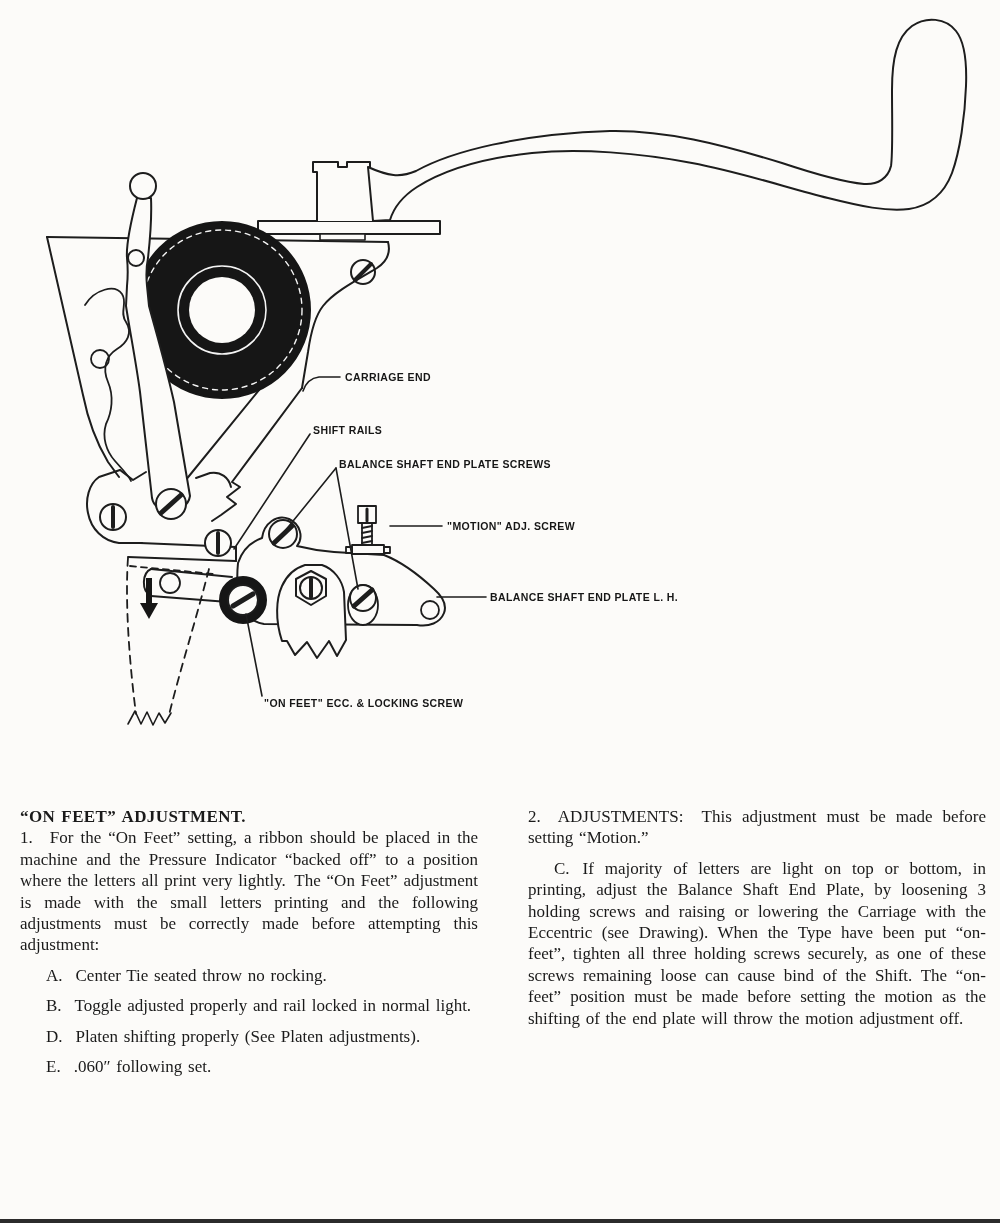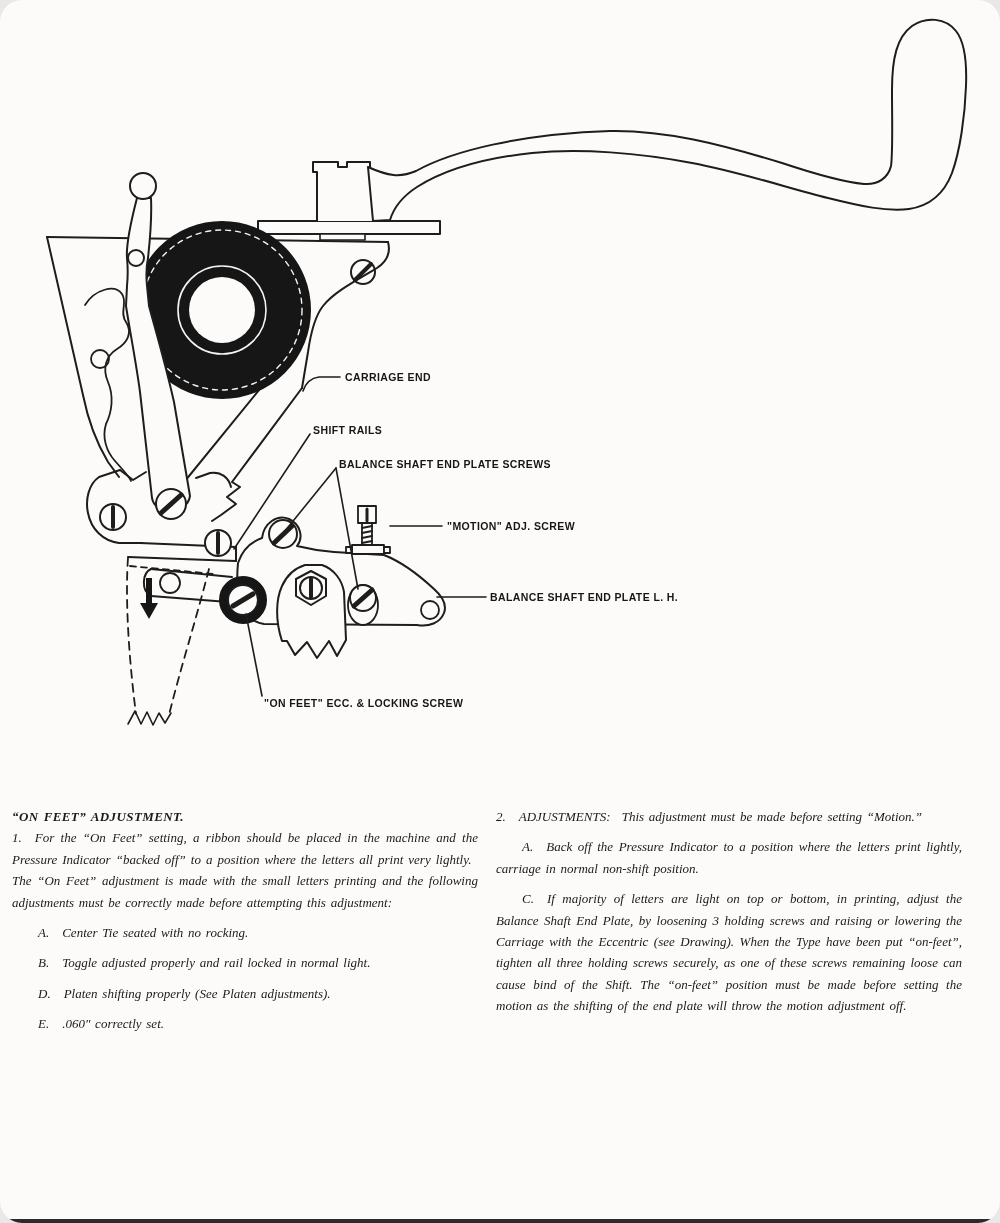--- a/index.html
+++ b/index.html
@@ -1,25 +1,25 @@
 <!DOCTYPE html>
 <html><head>
 <meta charset="utf-8">
 <style>
   html,body{margin:0;padding:0;background:#e8e8e8;}
   #page{
     position:relative;width:1000px;height:1223px;margin:0 auto;
     background:#fcfbf9;overflow:hidden;
-    font-family:"Liberation Serif","DejaVu Serif",serif;color:#1a1a1a;border-radius:22px;
+    font-family:"Liberation Serif","DejaVu Serif",serif;color:#1a1a1a;
   }
   #diagram{position:absolute;left:0;top:0;}
   .col{position:absolute;top:806px;width:466px;text-align:justify;}
   #col-left{left:12px;}
-  #col-right{left:496px;}
-  .col p{margin:0 0 0 0;font-size:13px;line-height:21.4px;word-spacing:1.5px;font-style:italic;}
+  #col-right{left:520px;}
+  .col p{margin:0 0 0 8px;font-size:17px;line-height:21.4px;word-spacing:1.5px;}
   .heading{font-size:20px;font-weight:bold;letter-spacing:.4px;margin:0 0 13px 0;}
   .para{margin-top:0;}
   .item{text-indent:26px;margin-top:9px !important;}
   .letter{margin-right:13px;}
   svg text{font-family:"Liberation Sans","DejaVu Sans",sans-serif;font-size:10.5px;font-weight:700;letter-spacing:.4px;fill:#161616;}
   #bottom-rule{position:absolute;left:0;bottom:0;width:1000px;height:4px;background:#2b2b2b;}
 </style>
 </head>
 <body>
 
@@ -170,26 +170,25 @@
     <text x="313" y="434" stroke="none" fill="#161616">SHIFT RAILS</text>
     <text x="339" y="468" stroke="none" fill="#161616">BALANCE SHAFT END PLATE SCREWS</text>
     <text x="447" y="530" stroke="none" fill="#161616">"MOTION" ADJ. SCREW</text>
     <text x="490" y="601" stroke="none" fill="#161616">BALANCE SHAFT END PLATE L. H.</text>
     <text x="264" y="707" stroke="none" fill="#161616">"ON FEET" ECC. &amp; LOCKING SCREW</text>
   </svg>
 
   <div class="col" id="col-left">
     <p class="heading">“ON FEET” ADJUSTMENT.</p>
     <p class="para">1.  For the “On Feet” setting, a ribbon should be placed in the machine and the Pressure Indicator “backed off” to a position where the letters all print very lightly. The “On Feet” adjustment is made with the small letters printing and the following adjustments must be correctly made before attempting this adjustment:</p>
-    <p class="item"><span class="letter">A.</span><span>Center Tie seated with no rocking.</span></p>
+    <p class="item"><span class="letter">A.</span><span>Center Tie seated throw no rocking.</span></p>
     <p class="item"><span class="letter">B.</span><span>Toggle adjusted properly and rail locked in normal light.</span></p>
     <p class="item"><span class="letter">D.</span><span>Platen shifting properly (See Platen adjustments).</span></p>
-    <p class="item"><span class="letter">E.</span><span>.060″ correctly set.</span></p>
+    <p class="item"><span class="letter">E.</span><span>.060″ following set.</span></p>
   </div>
 
   <div class="col" id="col-right">
     <p class="para">2.  ADJUSTMENTS:  This adjustment must be made before setting “Motion.”</p>
-    <p class="item"><span class="letter">A.</span><span>Back off the Pressure Indicator to a position where the letters print lightly, carriage in normal non-shift position.</span></p>
     <p class="item"><span class="letter">C.</span><span>If majority of letters are light on top or bottom, in printing, adjust the Balance Shaft End Plate, by loosening 3 holding screws and raising or lowering the Carriage with the Eccentric (see Drawing). When the Type have been put “on-feet”, tighten all three holding screws securely, as one of these screws remaining loose can cause bind of the Shift. The “on-feet” position must be made before setting the motion as the shifting of the end plate will throw the motion adjustment off.</span></p>
   </div>
 
   <div id="bottom-rule"></div>
 </div>
 
 </body></html>

